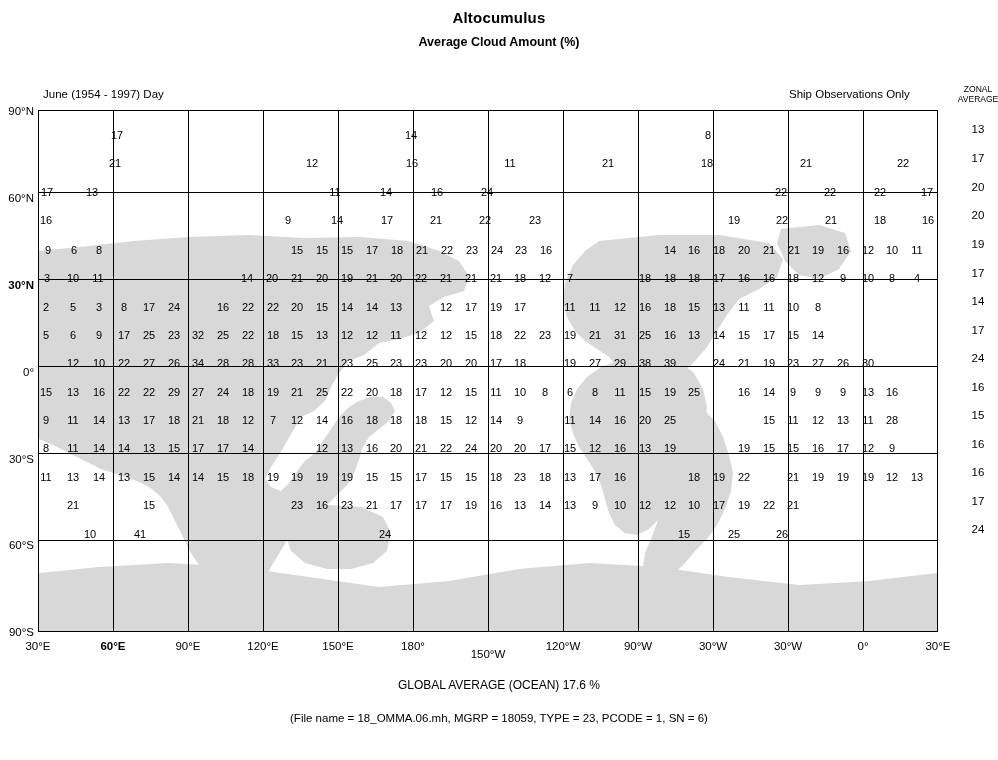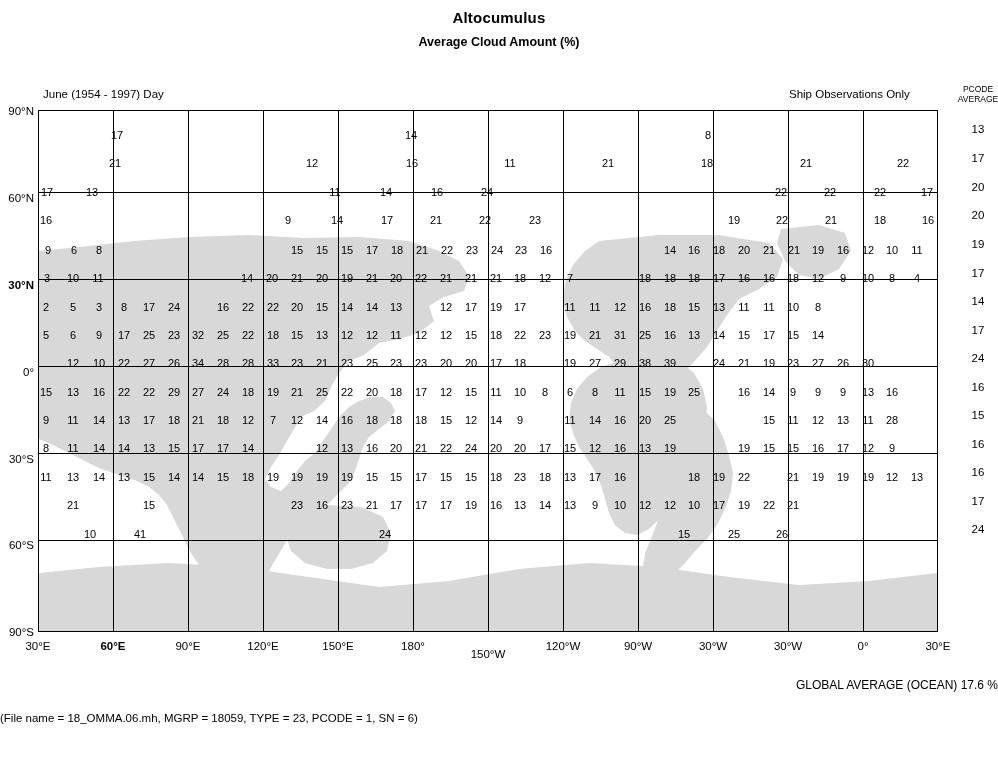--- a/index.html
+++ b/index.html
@@ -33,33 +33,33 @@
 
   .cell{
     position:absolute;font-size:11px;line-height:11px;
     text-align:center;width:26px;margin-left:-13px;color:#000;
   }
 
   .xlab{position:absolute;font-size:11.5px;top:640px;text-align:center;width:60px;margin-left:-30px;}
   .ylab{position:absolute;font-size:11.5px;left:0px;width:34px;text-align:right;}
   .zonal{position:absolute;left:957px;width:42px;text-align:center;font-size:11.5px;}
 
-  .globavg{position:absolute;top:678px;left:0;width:998px;text-align:right;font-size:12px;}
-  .filenote{position:absolute;top:712px;left:0;width:998px;text-align:left;font-size:11.5px;}
+  .globavg{position:absolute;top:678px;left:0;width:998px;text-align:center;font-size:12px;}
+  .filenote{position:absolute;top:712px;left:0;width:998px;text-align:center;font-size:11.5px;}
 </style>
 </head>
 <body>
 
 <div class="title">Altocumulus</div>
 <div class="subtitle">Average Cloud Amount (%)</div>
 
 <div class="hdr-left">June (1954 - 1997) Day</div>
 <div class="hdr-right">Ship Observations Only</div>
 <div class="zonal-hdr">
-  <span>PCODE</span><br>
+  <span>ZONAL</span><br>
   <span>AVERAGE</span>
 </div>
 
 <div id="plot">
   <svg id="landcanvas" viewBox="0 0 898 520" preserveAspectRatio="none">
     <g fill="#d8d8d8" stroke="none">
 
       <path d="M0,140 L40,136 L95,130 L150,126 L210,124 L265,127 L320,126 L370,130 L400,140
                L420,150 L430,165 L425,180 L405,186 L390,195 L395,210 L380,222 L360,228
                L340,232 L325,244 L310,250 L300,262 L292,276 L286,290 L275,300 L262,306

